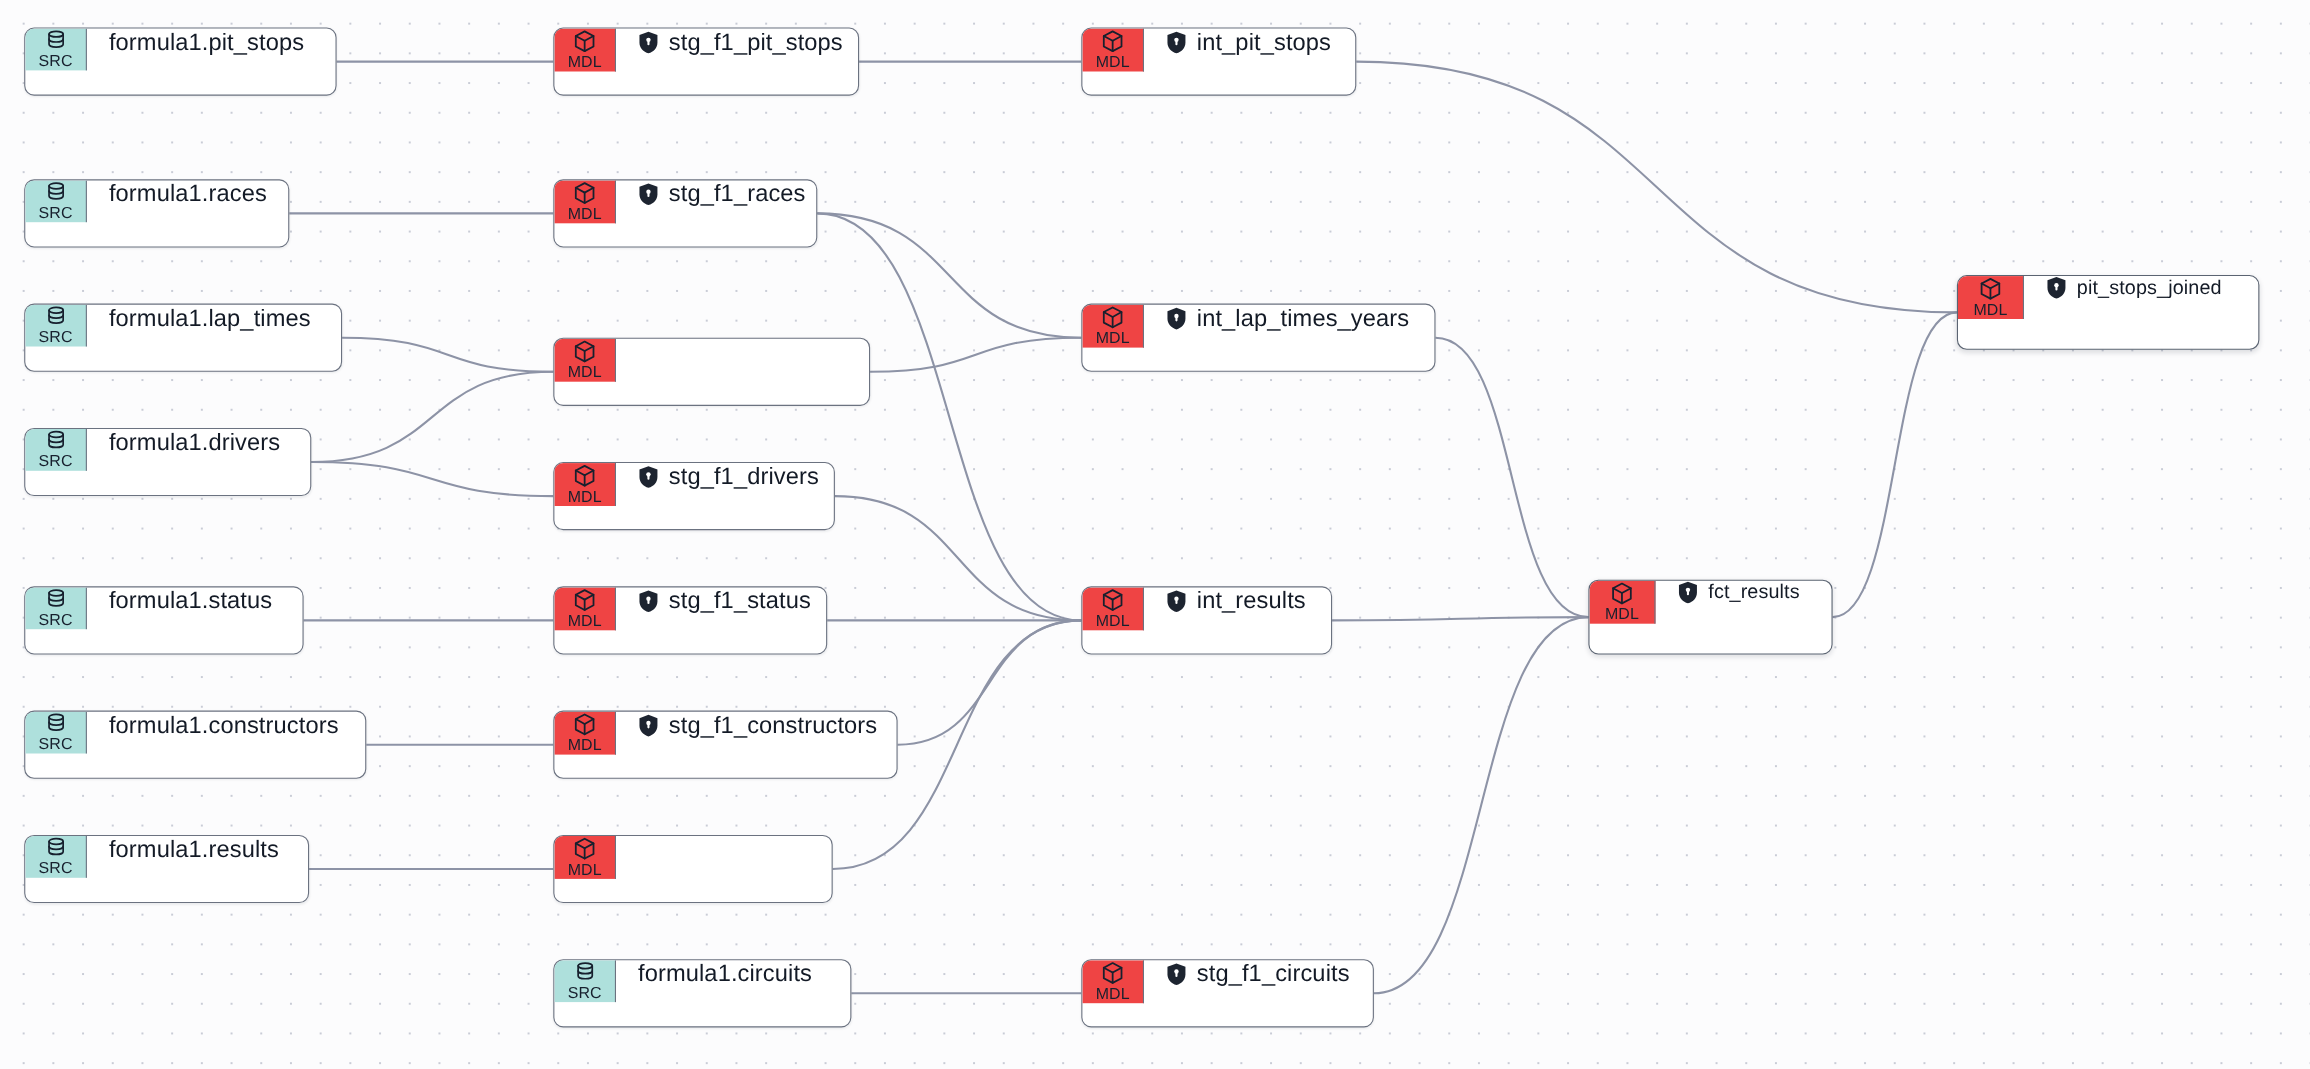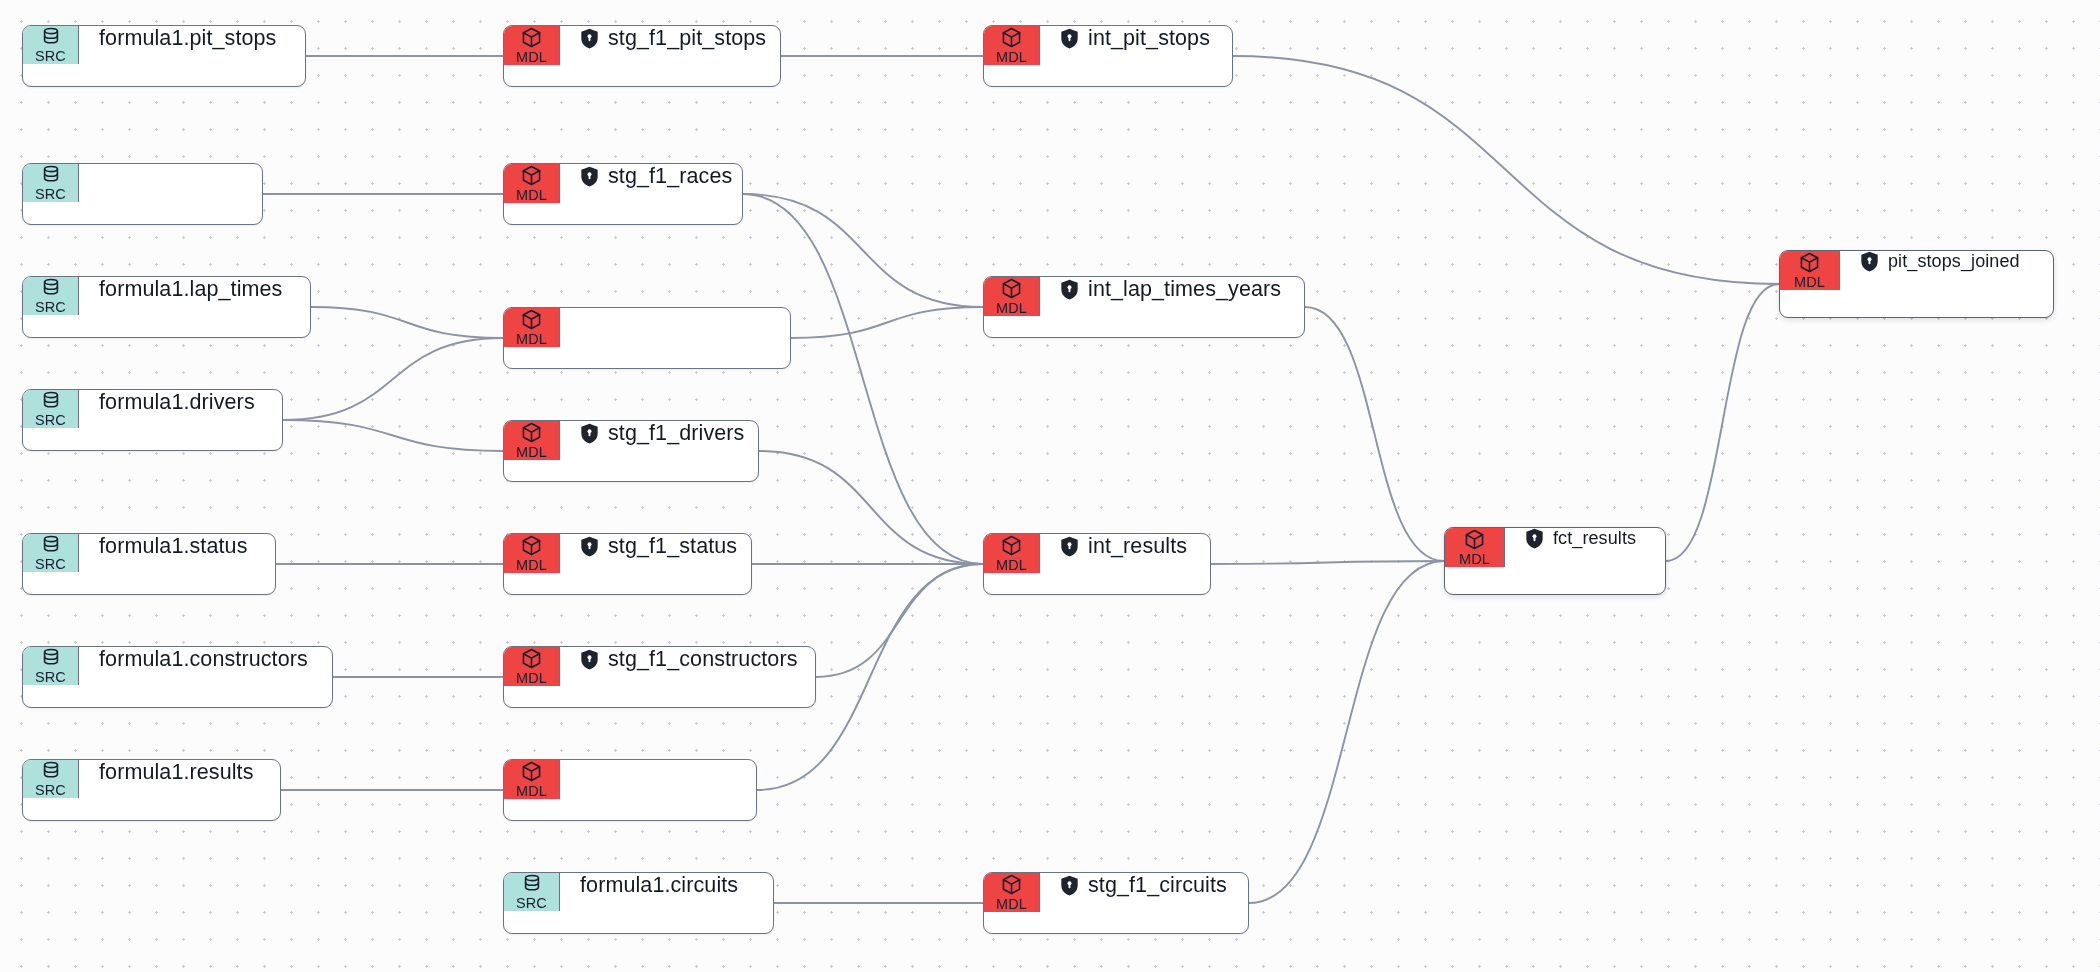--- a/index.html
+++ b/index.html
@@ -128,20 +128,23 @@
         <div class="badge src">
           <span>
             <svg width="22" height="22" viewBox="0 0 24 24" fill="none" stroke="#17202e" stroke-width="1.7" stroke-linecap="round" stroke-linejoin="round">
               <ellipse cx="12" cy="5.5" rx="7" ry="2.8"></ellipse>
               <path d="M5 5.5v5c0 1.55 3.13 2.8 7 2.8s7-1.25 7-2.8v-5"></path>
               <path d="M5 10.5v5c0 1.55 3.13 2.8 7 2.8s7-1.25 7-2.8v-5"></path>
             </svg>
           </span>
           <span class="badge-text">SRC</span>
         </div>
+        <div class="body src-body">
+          <span class="label">formula1.races</span>
+        </div>
       </div>
       <div class="node" style="left: 22px; top: 276px; width: 289px;">
         <div class="badge src">
           <span>
             <svg width="22" height="22" viewBox="0 0 24 24" fill="none" stroke="#17202e" stroke-width="1.7" stroke-linecap="round" stroke-linejoin="round">
               <ellipse cx="12" cy="5.5" rx="7" ry="2.8"></ellipse>
               <path d="M5 5.5v5c0 1.55 3.13 2.8 7 2.8s7-1.25 7-2.8v-5"></path>
               <path d="M5 10.5v5c0 1.55 3.13 2.8 7 2.8s7-1.25 7-2.8v-5"></path>
             </svg>
           </span>

